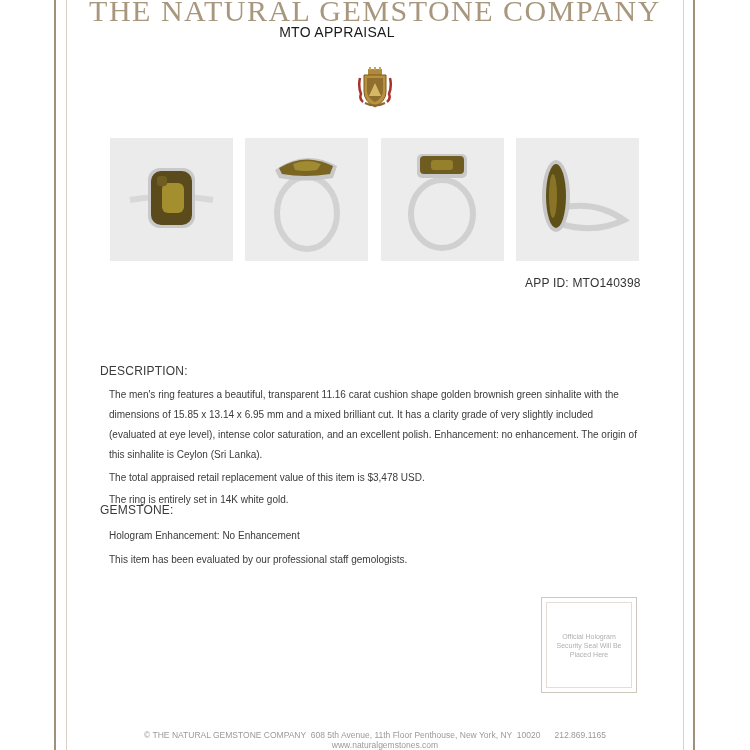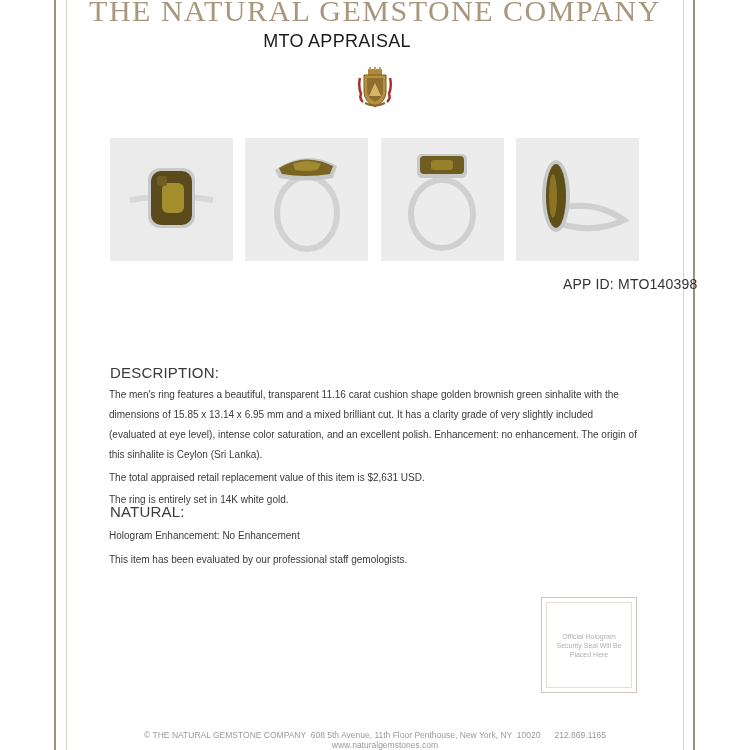--- a/index.html
+++ b/index.html
@@ -5,30 +5,30 @@
   html, body { margin:0; padding:0; }
   body { width:750px; height:750px; background:#ffffff; position:relative; overflow:hidden;
          font-family:"Liberation Sans", sans-serif; color:#3a3a3a; }
   .border-outer-l { position:absolute; left:54px; top:0; width:2px; height:750px; background:#a0907a; }
   .border-inner-l { position:absolute; left:66px; top:0; width:1px; height:750px; background:#d8d2ca; }
   .border-inner-r { position:absolute; left:683px; top:0; width:1px; height:750px; background:#d8d2ca; }
   .border-outer-r { position:absolute; left:693px; top:0; width:2px; height:750px; background:#a0907a; }
 
   .company-title { position:absolute; left:0; width:750px; top:-6px; text-align:center;
          font-family:"Liberation Serif", serif; font-size:30px; letter-spacing:1.5px; color:#a8977c; white-space:nowrap; }
-  .doc-subtitle { position:absolute; left:0; width:674px; top:31px; text-align:center;
-         font-size:18px; color:#1a1a1a; letter-spacing:0.3px; }
+  .doc-subtitle { position:absolute; left:0; width:674px; top:24px; text-align:center;
+         font-size:14px; color:#1a1a1a; letter-spacing:0.3px; }
   .crest { position:absolute; left:357px; top:66px; width:36px; height:44px; }
 
   .photo { position:absolute; top:138px; width:123px; height:123px; background:#ececec; overflow:hidden; }
   .photo svg { width:100%; height:100%; display:block; }
 
-  .app-id { position:absolute; left:563px; top:276px; font-size:14px; color:#333; letter-spacing:0.2px; }
+  .app-id { position:absolute; left:525px; top:276px; font-size:12px; color:#333; letter-spacing:0.2px; }
 
-  .section-label { position:absolute; left:110px; font-size:15px; color:#3a3a3a; letter-spacing:0.2px; }
+  .section-label { position:absolute; left:100px; font-size:12px; color:#3a3a3a; letter-spacing:0.2px; }
   .para { position:absolute; left:109px; width:530px; font-size:10px; line-height:20px; color:#3a3a3a; }
 
   .seal { position:absolute; left:541px; top:597px; width:96px; height:96px; border:1px solid #cfc7bb; box-sizing:border-box; }
   .seal-inner { position:absolute; left:4px; top:4px; right:4px; bottom:4px; border:1px solid #e4ded6;
          display:flex; align-items:center; justify-content:center; text-align:center; }
   .seal-text { font-size:7px; line-height:9px; color:#b0b0b0; width:70px; }
 
   .footer-line { position:absolute; left:0; width:750px; text-align:center; font-size:8.5px; color:#9a9a9a; white-space:pre; }
 </style>
 </head>
@@ -93,23 +93,23 @@
     <ellipse cx="40" cy="58" rx="10" ry="32" fill="#5f5018"></ellipse>
     <ellipse cx="37" cy="58" rx="4" ry="22" fill="#8a7428"></ellipse>
   </svg>
 </div>
 
 <div class="app-id">APP ID: MTO140398</div>
 
 <div class="section-label" style="top:364px;">DESCRIPTION:</div>
 <div class="para" style="top:385px;">The men's ring features a beautiful, transparent 11.16 carat cushion shape golden brownish green sinhalite with the dimensions of 15.85 x 13.14 x 6.95 mm and a mixed brilliant cut. It has a clarity grade of very slightly included (evaluated at eye level), intense color saturation, and an excellent polish. Enhancement: no enhancement. The origin of this sinhalite is Ceylon (Sri Lanka).</div>
 <div class="para" style="top:444px;margin-top:46px;">The ring is entirely set in 14K white gold.</div>
-<div class="para" style="top:468px;">The total appraised retail replacement value of this item is $2,631 USD.</div>
+<div class="para" style="top:468px;">The total appraised retail replacement value of this item is $3,478 USD.</div>
 
-<div class="section-label" style="top:503px;">NATURAL:</div>
+<div class="section-label" style="top:503px;">GEMSTONE:</div>
 <div class="para" style="top:526px;">Hologram Enhancement: No Enhancement</div>
 <div class="para" style="top:550px;">This item has been evaluated by our professional staff gemologists.</div>
 
 <div class="seal">
   <div class="seal-inner">
     <div class="seal-text">Official Hologram Security Seal Will Be Placed Here</div>
   </div>
 </div>
 
 <div class="footer-line" style="top:730px;">© THE NATURAL GEMSTONE COMPANY  608 5th Avenue, 11th Floor Penthouse, New York, NY  10020      212.869.1165</div>

